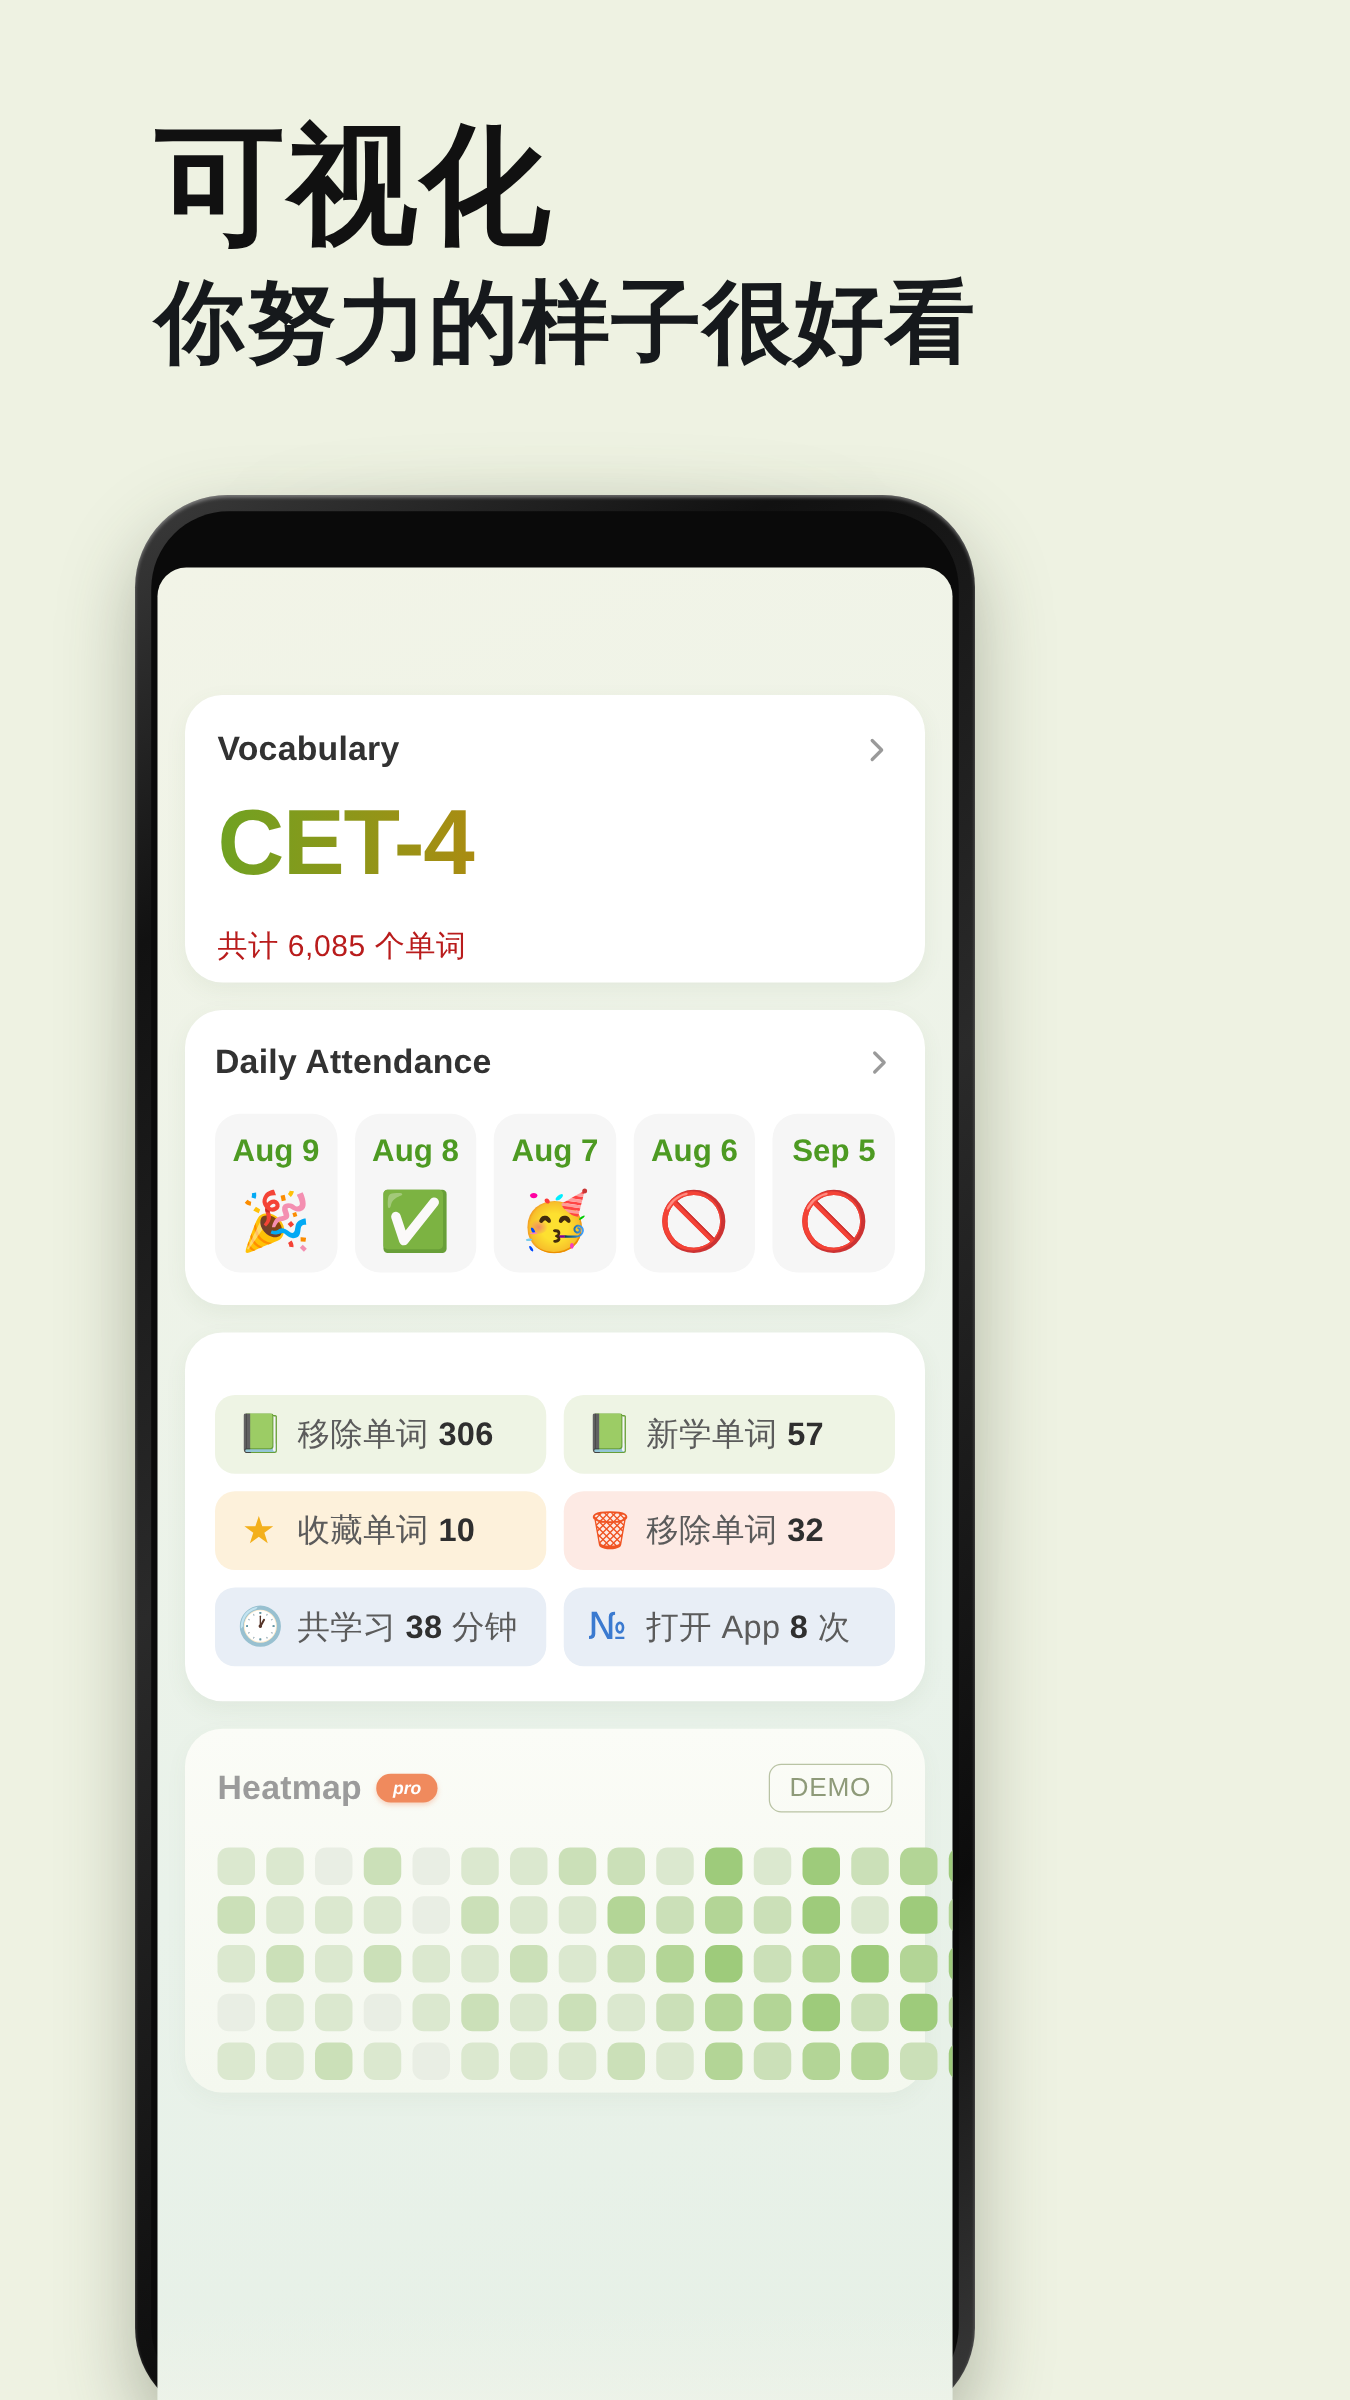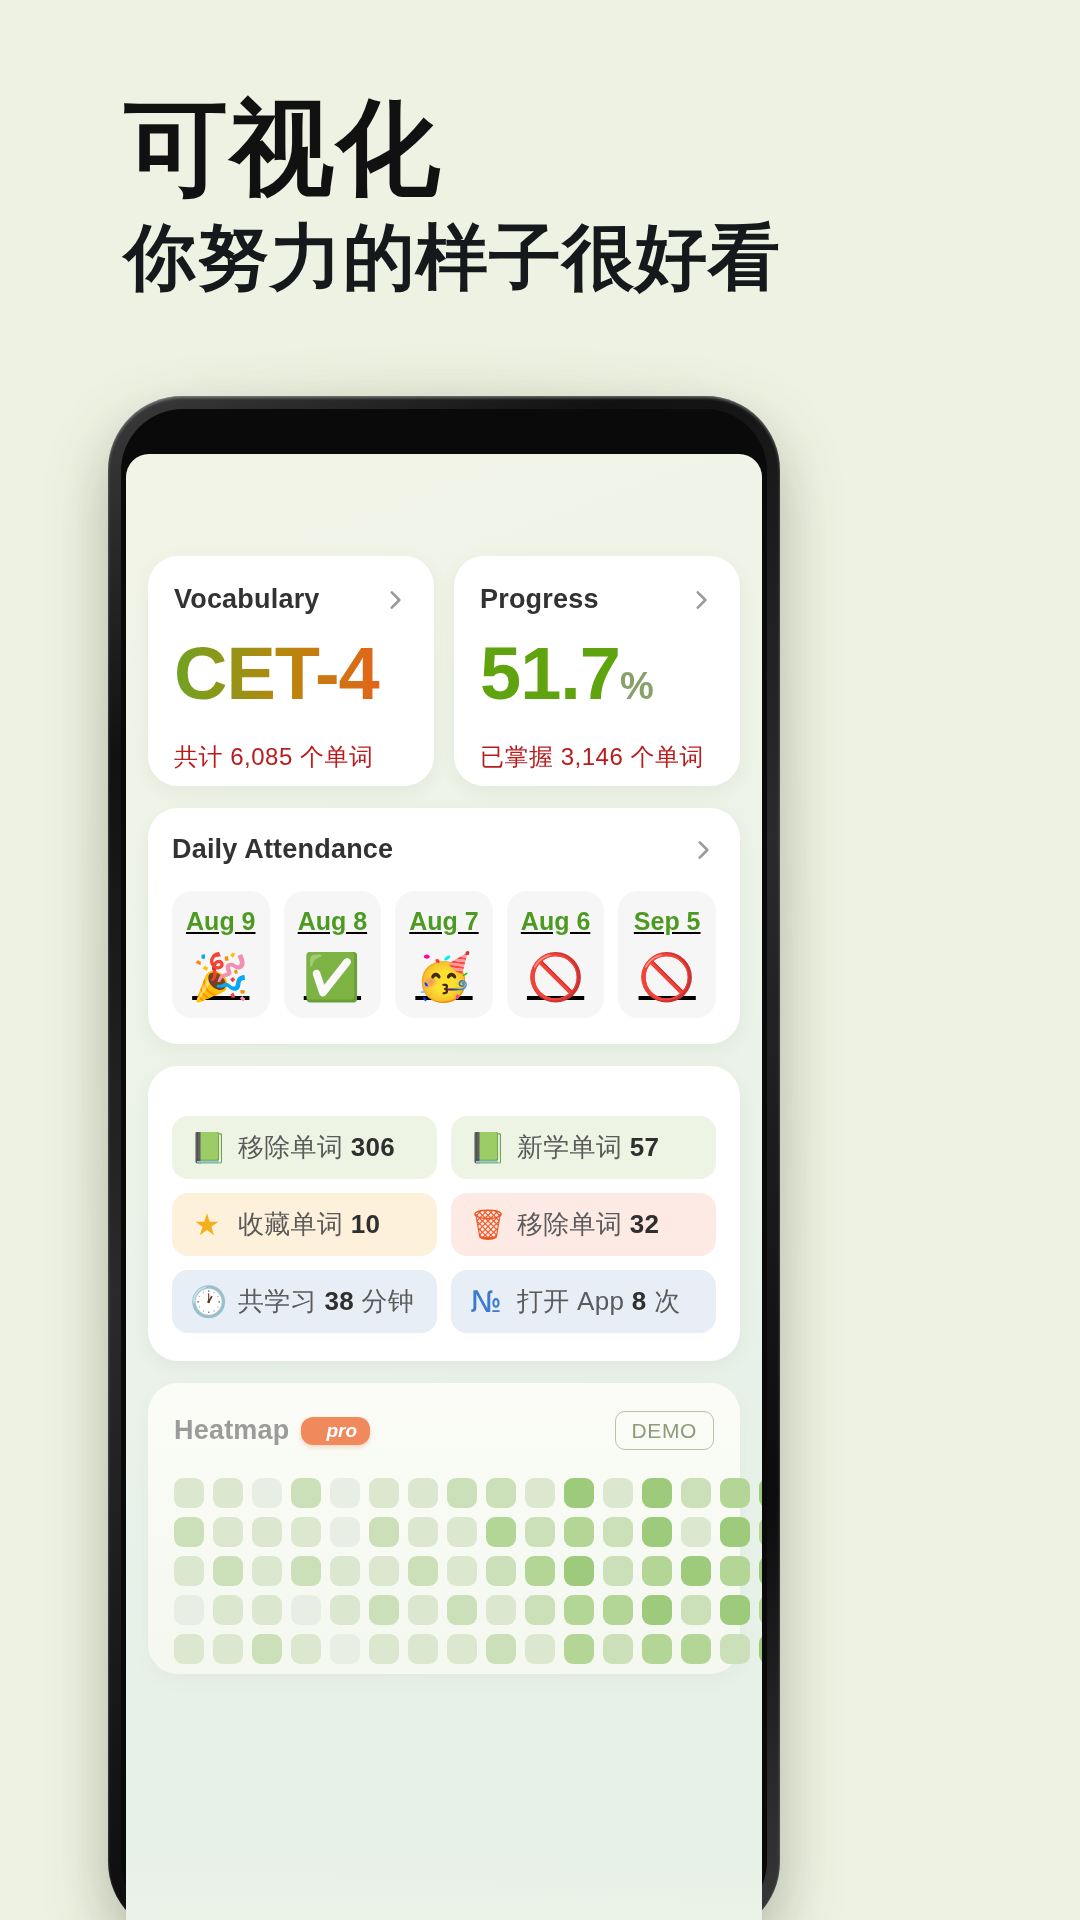--- a/index.html
+++ b/index.html
@@ -75,21 +75,21 @@
   .big-val.solid{
     background:none;color:#5fa30f;-webkit-text-fill-color:#5fa30f;
   }
   .pct{font-size:38px;font-weight:700;color:#89a06a;-webkit-text-fill-color:#89a06a;}
   .card-foot{
     margin-top:30px;font-size:24px;color:#b91c1c;letter-spacing:.5px;white-space:nowrap;
   }
 
   
   .attendance{margin-top:22px;padding:26px 24px 26px 24px;}
-  .days{display:flex;gap:14px;margin-top:26px;text-decoration:underline;}
+  .days{display:flex;gap:14px;margin-top:26px;}
   .day{
     flex:1;min-width:0;background:#f6f6f6;border-radius:20px;
     padding:16px 0 18px 0;text-align:center;
   }
   .day-label{font-size:25px;font-weight:700;color:#4d9a22;white-space:nowrap;}
   .day-emoji{font-size:46px;line-height:1;margin-top:18px;
     font-family:"DejaVu Sans","Liberation Sans",sans-serif;}
 
   
   .today{margin-top:22px;padding:26px 24px 28px 24px;}
@@ -115,22 +115,22 @@
   
   .heatmap{
     margin-top:22px;padding:28px 26px 10px 26px;
     background:linear-gradient(180deg,#fbfcf7 0%,#f4f8ef 100%);
     border-radius:30px;box-shadow:0 6px 18px rgba(90,110,70,.05);
   }
   .hm-head{display:flex;align-items:center;justify-content:space-between;}
   .hm-left{display:flex;align-items:center;gap:12px;}
   .hm-title{font-size:27px;font-weight:700;color:#9b9b9b;letter-spacing:.2px;}
   .pro-badge{
-    background:#f08a5d;color:#fff;font-size:19px;font-weight:700;font-style:italic;
-    border-radius:12px;padding:4px 13px 5px 25px;line-height:1;
+    background:#f08a5d;color:#fff;font-size:14px;font-weight:700;font-style:italic;
+    border-radius:12px;padding:4px 13px 5px 13px;line-height:1;
     box-shadow:0 2px 4px rgba(240,138,93,.35);
     text-align:right;
   }
   .demo-badge{
     border:1.5px solid #b9c3a4;color:#8e9a79;border-radius:10px;
     font-size:21px;font-weight:400;padding:8px 16px;line-height:1;letter-spacing:.6px;
   }
   .hm-grid{margin-top:28px;display:flex;flex-direction:column;gap:9px;}
   .hm-row{display:flex;gap:9px;}
   .hm-cell{width:30px;height:30px;border-radius:9px;flex:none;}
@@ -163,32 +163,20 @@
               <span class="chev">
                 <svg viewBox="0 0 24 24" fill="none" stroke="currentColor" stroke-width="2.4" stroke-linecap="round" stroke-linejoin="round">
                     <polyline points="9 5 16 12 9 19"></polyline>
                   </svg>
               </span>
             </div>
             <div class="big-val">CET-4</div>
             <div class="card-foot">共计 6,085 个单词</div>
           </div>
 
-          <div class="card top-card">
-            <div class="card-head">
-              <span class="card-title">Progress</span>
-              <span class="chev">
-                <svg viewBox="0 0 24 24" fill="none" stroke="currentColor" stroke-width="2.4" stroke-linecap="round" stroke-linejoin="round">
-                    <polyline points="9 5 16 12 9 19"></polyline>
-                  </svg>
-              </span>
-            </div>
-            <div class="big-val solid"><span>51.7</span><span class="pct">%</span></div>
-            <div class="card-foot">已掌握 3,146 个单词</div>
-          </div>
 
         </div>
 
         <div class="card attendance">
           <div class="card-head">
             <span class="card-title">Daily Attendance</span>
             <span class="chev">
               <svg viewBox="0 0 24 24" fill="none" stroke="currentColor" stroke-width="2.4" stroke-linecap="round" stroke-linejoin="round">
                   <polyline points="9 5 16 12 9 19"></polyline>
                 </svg>

